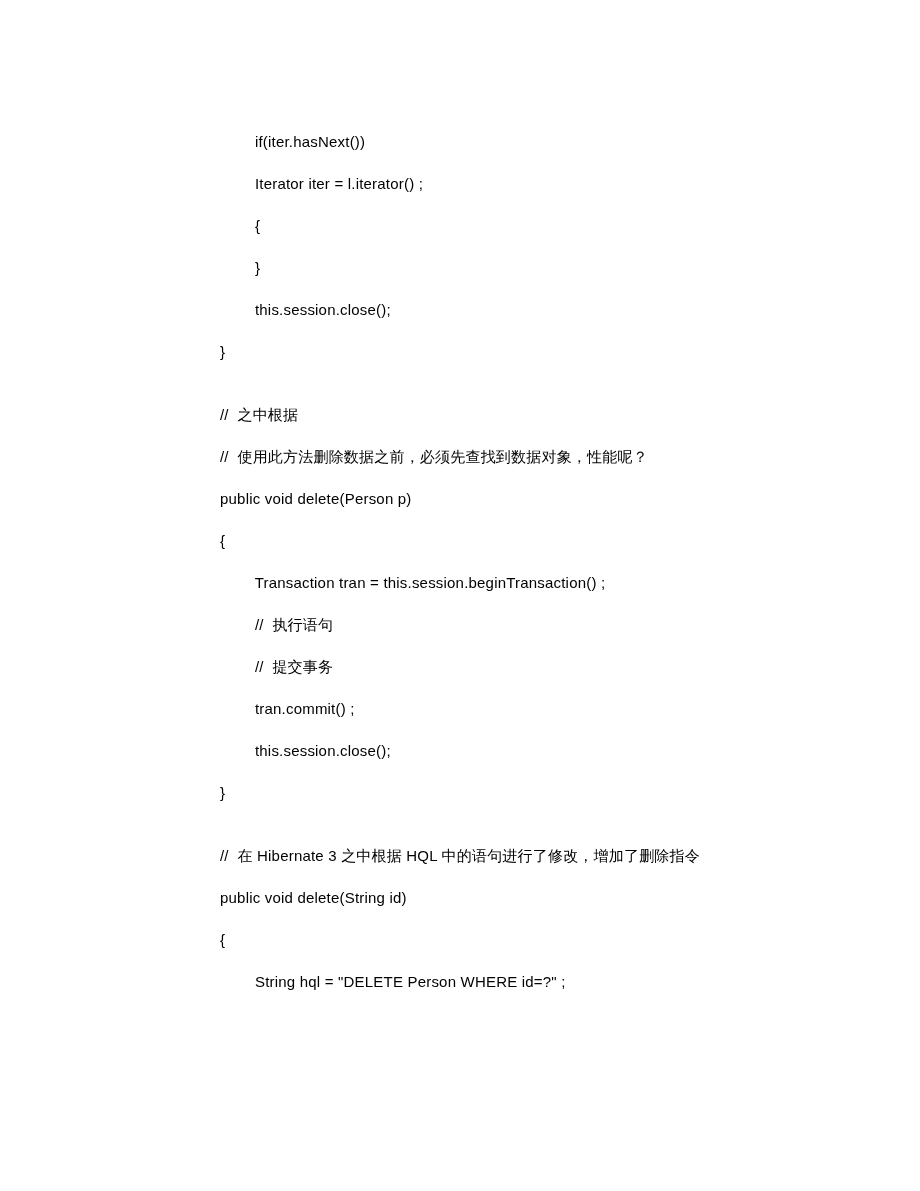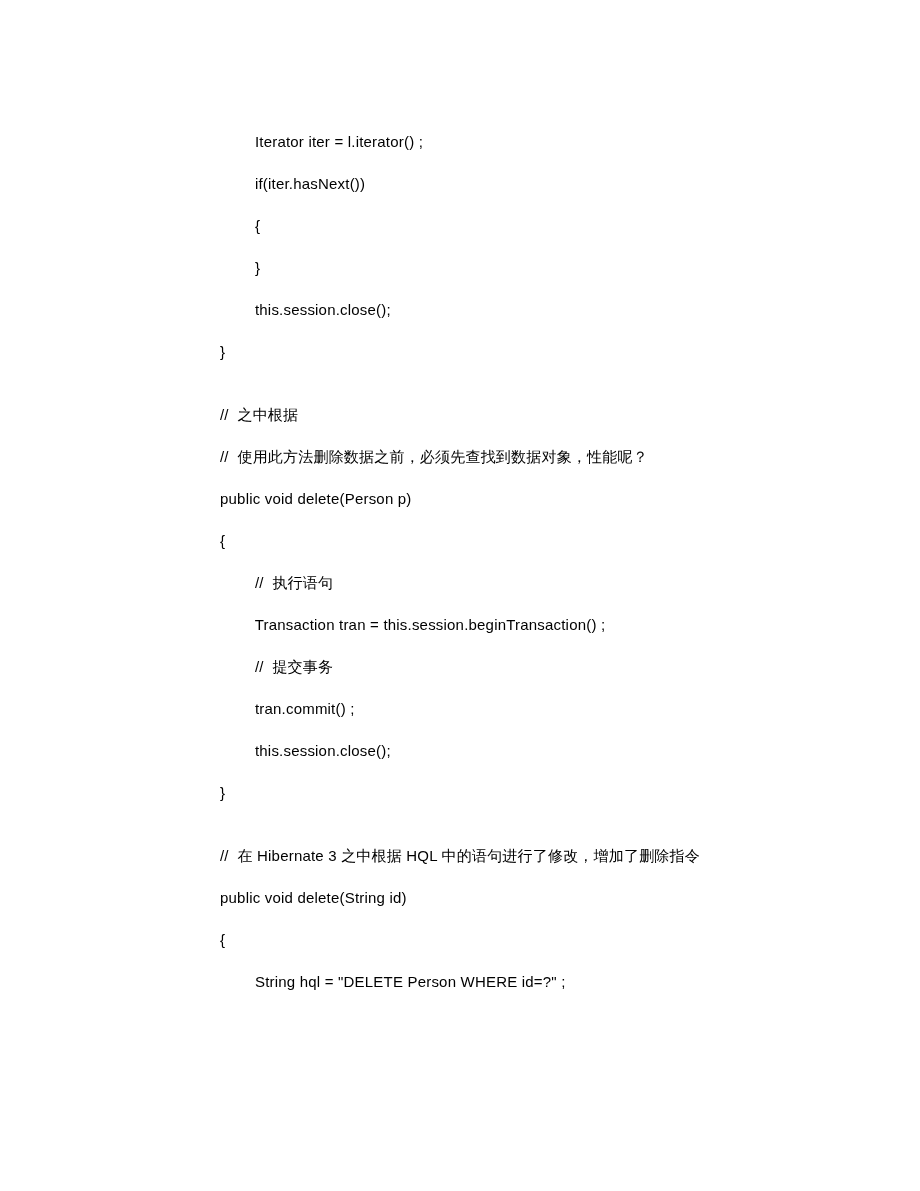--- a/index.html
+++ b/index.html
@@ -19,33 +19,33 @@
     white-space: pre;
     font-family: Arial, "Microsoft YaHei", sans-serif;
     letter-spacing: 0.2px;
   }
 </style>
 </head>
 <body>
 
 <div class="page">
 <div class="code">
+<div>        if(iter.hasNext())</div>
 <div>        Iterator iter = l.iterator() ;</div>
-<div>        if(iter.hasNext())</div>
 <div>        {</div>
 <div>        }</div>
 <div>        this.session.close();</div>
 <div>}</div>
 <div></div>
 <div>//  之中根据</div>
 <div>//  使用此方法删除数据之前，必须先查找到数据对象，性能呢？</div>
 <div>public void delete(Person p)</div>
 <div>{</div>
+<div>        Transaction tran = this.session.beginTransaction() ;</div>
 <div>        //  执行语句</div>
-<div>        Transaction tran = this.session.beginTransaction() ;</div>
 <div>        //  提交事务</div>
 <div>        tran.commit() ;</div>
 <div>        this.session.close();</div>
 <div>}</div>
 <div></div>
 <div>//  在 Hibernate 3 之中根据 HQL 中的语句进行了修改，增加了删除指令</div>
 <div>public void delete(String id)</div>
 <div>{</div>
 <div>        String hql = "DELETE Person WHERE id=?" ;</div>
 

